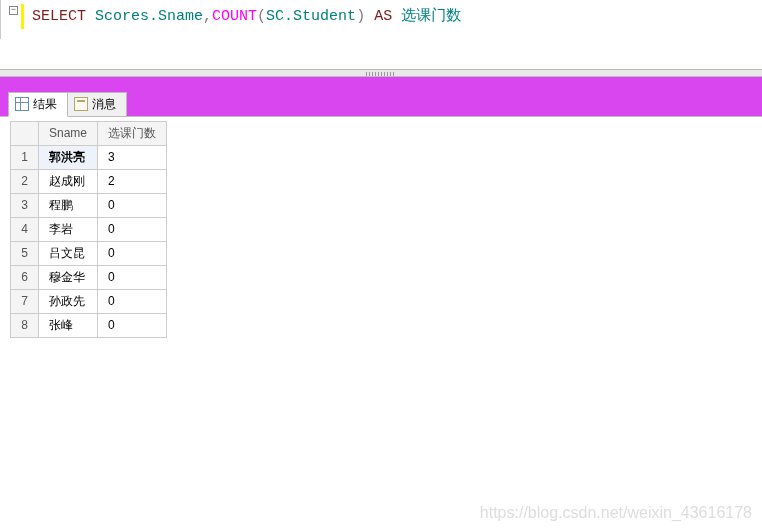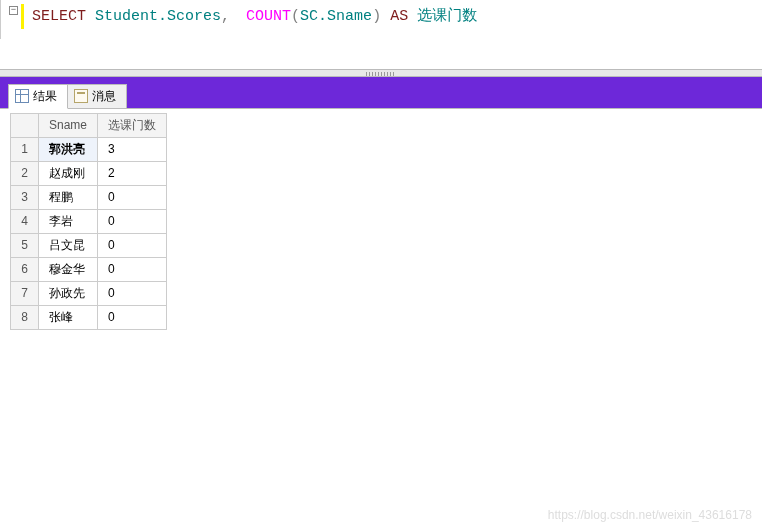--- a/index.html
+++ b/index.html
@@ -33,45 +33,45 @@
     cursor: pointer;
   }
   .code-block {
     margin-left: 20px;
     border-left: 3px solid #fff200;
     padding-left: 8px;
     font-size: 15px;
     line-height: 1.5;
   }
   .kw { color: #7f1d1d; }
-  .func { color: #ff00ff; margin-left: 16px; }
+  .func { color: #ff00ff; }
   .ident { color: #008080; }
   .str { color: #ff0000; }
   .op { color: #808080; }
   .alias { color: #008080; font-family: 'Microsoft YaHei', sans-serif; }
   .splitter {
     height: 8px;
     background: #e8e8e8;
     border-top: 1px solid #bbb;
     border-bottom: 1px solid #bbb;
     margin-top: 30px;
   }
   .splitter-grip {
     width: 30px;
     height: 4px;
     margin: 2px auto 0 auto;
     background: repeating-linear-gradient(to right, #999 0 1px, transparent 1px 3px);
   }
   .tabs {
     display: flex;
     align-items: flex-end;
-    background: #6d28d9;
+    background: #d946ef;
     border-bottom: 1px solid #bbb;
     padding-left: 8px;
-    height: 32px;
+    height: 40px;
     font-family: 'Microsoft YaHei', sans-serif;
     font-size: 12px;
   }
   .tab {
     display: flex;
     align-items: center;
     gap: 4px;
     padding: 3px 10px 3px 6px;
     border: 1px solid #bbb;
     border-bottom: none;
@@ -151,34 +151,34 @@
   }
   .selected-cell {
     border: 1px dotted #333 !important;
     background: #eef3fb !important;
     font-weight: bold;
   }
   .watermark {
     position: absolute;
     right: 10px;
     bottom: 6px;
-    font-size: 12px;
+    font-size: 16px;
     color: #ddd;
     font-family: Arial, sans-serif;
   }
 </style>
 </head>
 <body>
 
 <div class="editor">
   <div class="line-marker">−</div>
   <div class="code-block">
     <div>
       <span class="kw">SELECT</span>
-      <span class="ident">Student.Scores</span><span class="op">,</span><span class="func">COUNT</span><span class="op">(</span><span class="ident">SC.Sname</span><span class="op">)</span>
+      <span class="ident">Scores.Sname</span><span class="op">,</span><span class="func">COUNT</span><span class="op">(</span><span class="ident">SC.Student</span><span class="op">)</span>
       <span class="kw">AS</span>
       <span class="alias">选课门数</span>
     </div>
   </div>
 </div>
 
 <div class="splitter">
   <div class="splitter-grip"></div>
 </div>
 

